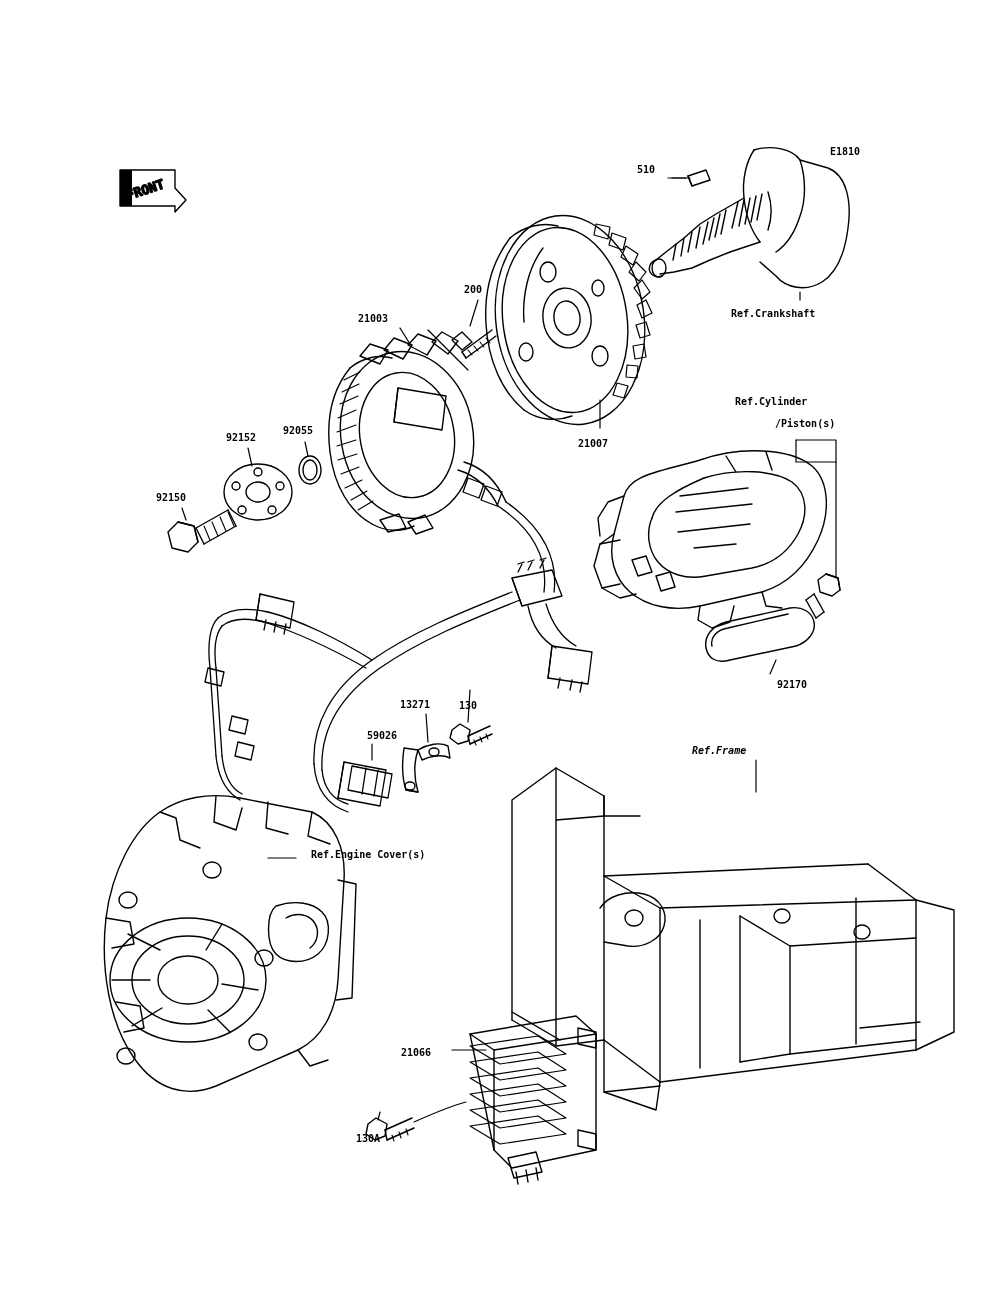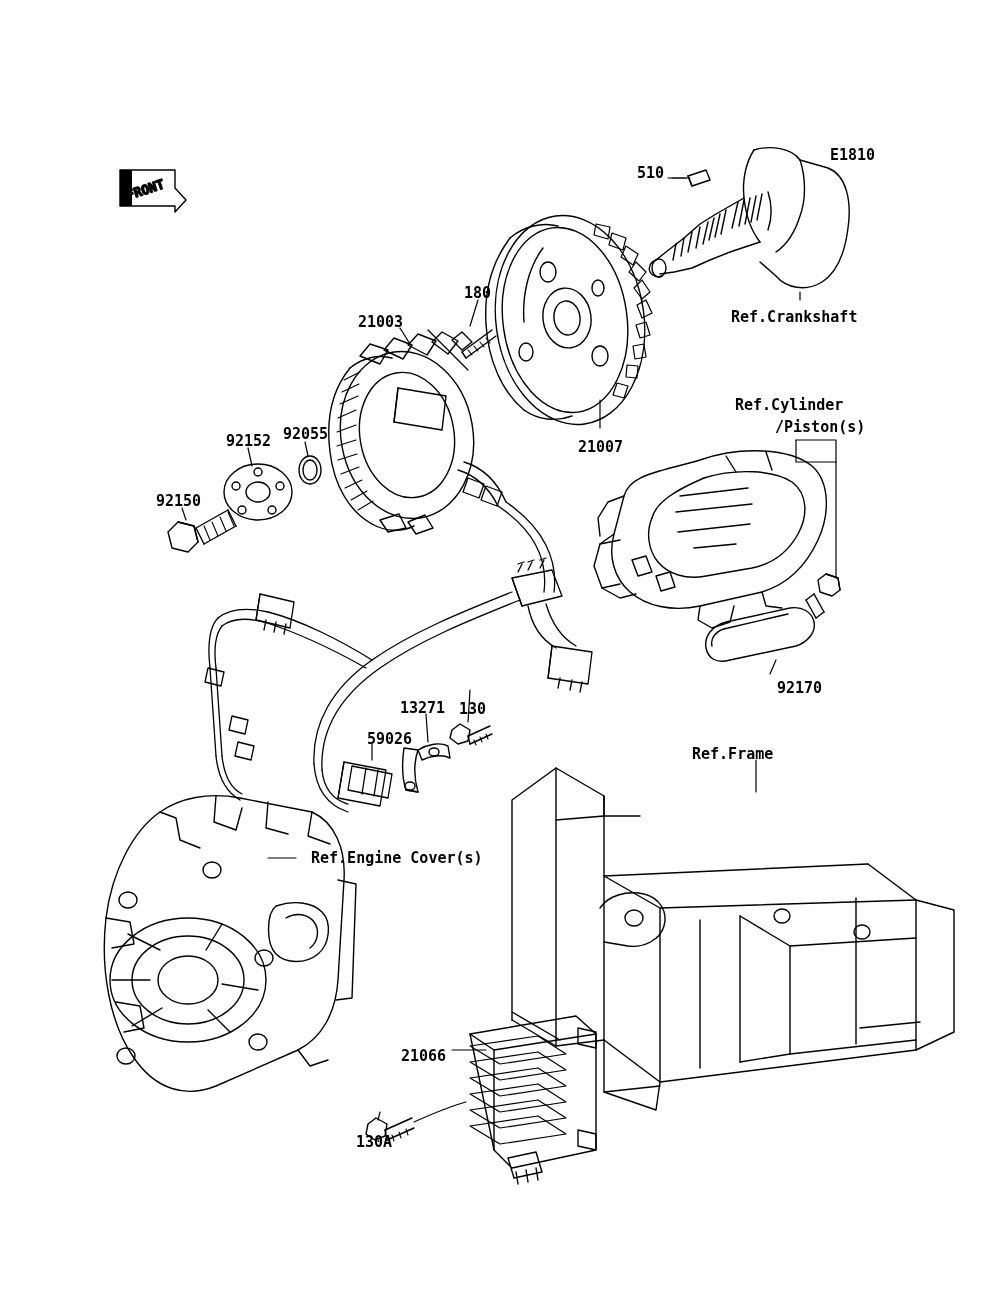--- a/index.html
+++ b/index.html
@@ -11,21 +11,21 @@
     position: relative;
     width: 1000px;
     height: 1309px;
     background: #ffffff;
     font-family: "DejaVu Sans Mono", monospace;
     overflow: hidden;
   }
   .lbl {
     position: absolute;
     font-family: "DejaVu Sans Mono", monospace;
-    font-size: 15px;
+    font-size: 10px;
     font-weight: bold;
     color: #000000;
     white-space: pre;
     letter-spacing: 0px;
   }
   .diagram-svg {
     position: absolute;
     left: 0;
     top: 0;
     width: 1000px;
@@ -400,32 +400,32 @@
         <path d="M414,1122 C432,1114 450,1106 466,1102" stroke-width="1.1"></path>
       </g>
       <path d="M380,1112 L378,1120" stroke-width="1.2"></path>
 
     </g>
   </svg>
 
   <div class="lbl" style="left:830px; top:146px;">E1810</div>
 
   <div class="lbl" style="left:637px; top:164px;">510</div>
-  <div class="lbl" style="left:464px; top:284px;">180</div>
+  <div class="lbl" style="left:464px; top:284px;">200</div>
   <div class="lbl" style="left:358px; top:313px;">21003</div>
   <div class="lbl" style="left:578px; top:438px;">21007</div>
   <div class="lbl" style="left:283px; top:425px;">92055</div>
   <div class="lbl" style="left:226px; top:432px;">92152</div>
   <div class="lbl" style="left:156px; top:492px;">92150</div>
   <div class="lbl" style="left:737px; top:679px;margin-left:40px;">92170</div>
   <div class="lbl" style="left:459px; top:668px;margin-top:32px;">130</div>
   <div class="lbl" style="left:400px; top:699px;">13271</div>
   <div class="lbl" style="left:343px; top:730px;margin-left:24px;">59026</div>
   <div class="lbl" style="left:401px; top:1047px;text-align:center;">21066</div>
   <div class="lbl" style="left:356px; top:1099px;margin-top:34px;">130A</div>
 
   <div class="lbl" style="left:731px; top:308px;">Ref.Crankshaft</div>
   <div class="lbl" style="left:735px; top:396px;">Ref.Cylinder</div>
   <div class="lbl" style="left:775px; top:418px;">/Piston(s)</div>
-  <div class="lbl" style="left:692px; top:745px;">Ref.Frame</div>
+  <div class="lbl" style="left:692px; top:745px;font-style:italic;">Ref.Frame</div>
   <div class="lbl" style="left:311px; top:849px;">Ref.Engine Cover(s)</div>
 
 </div>
 
 </body></html>

